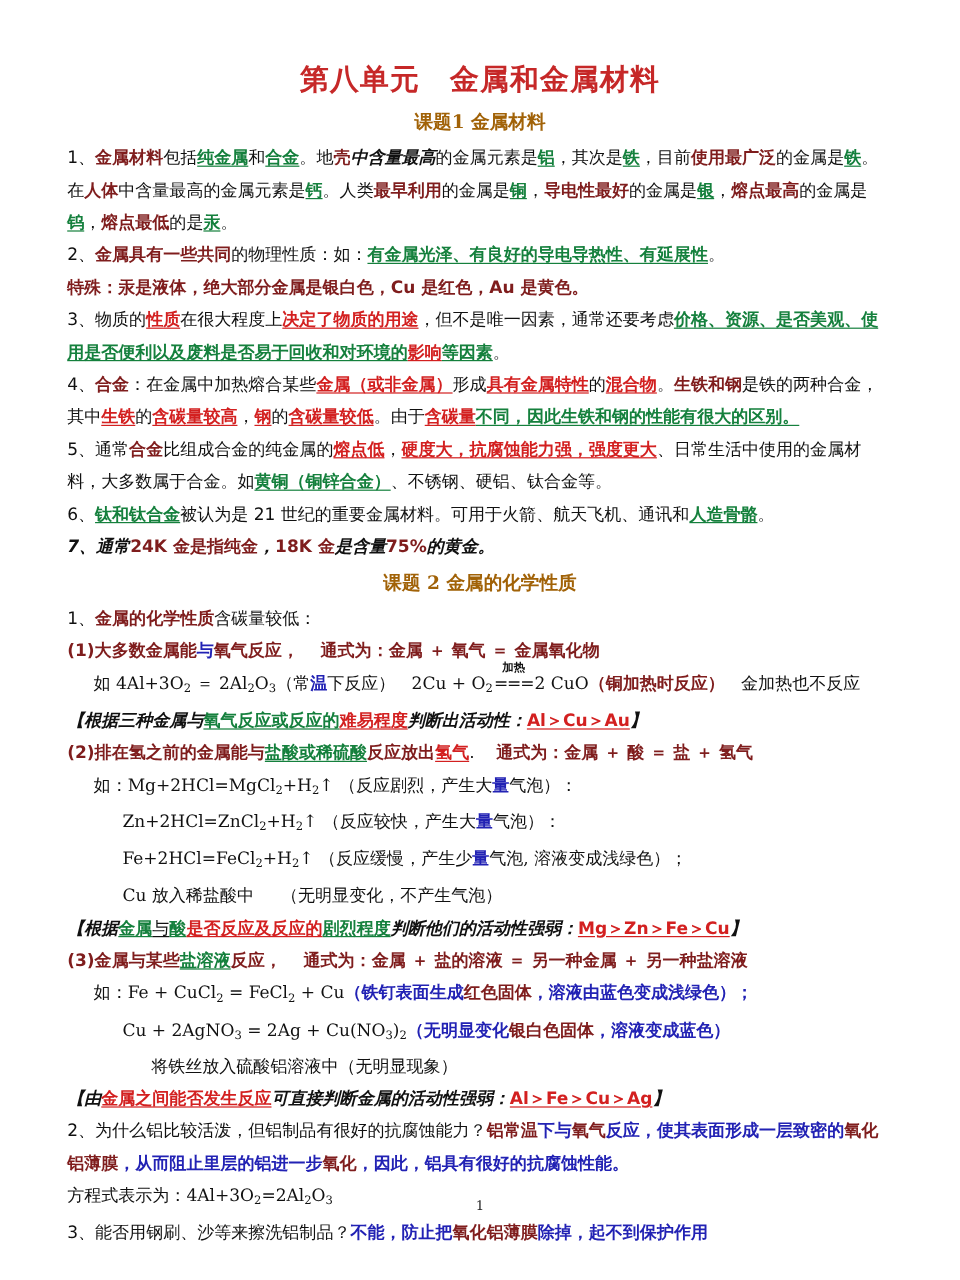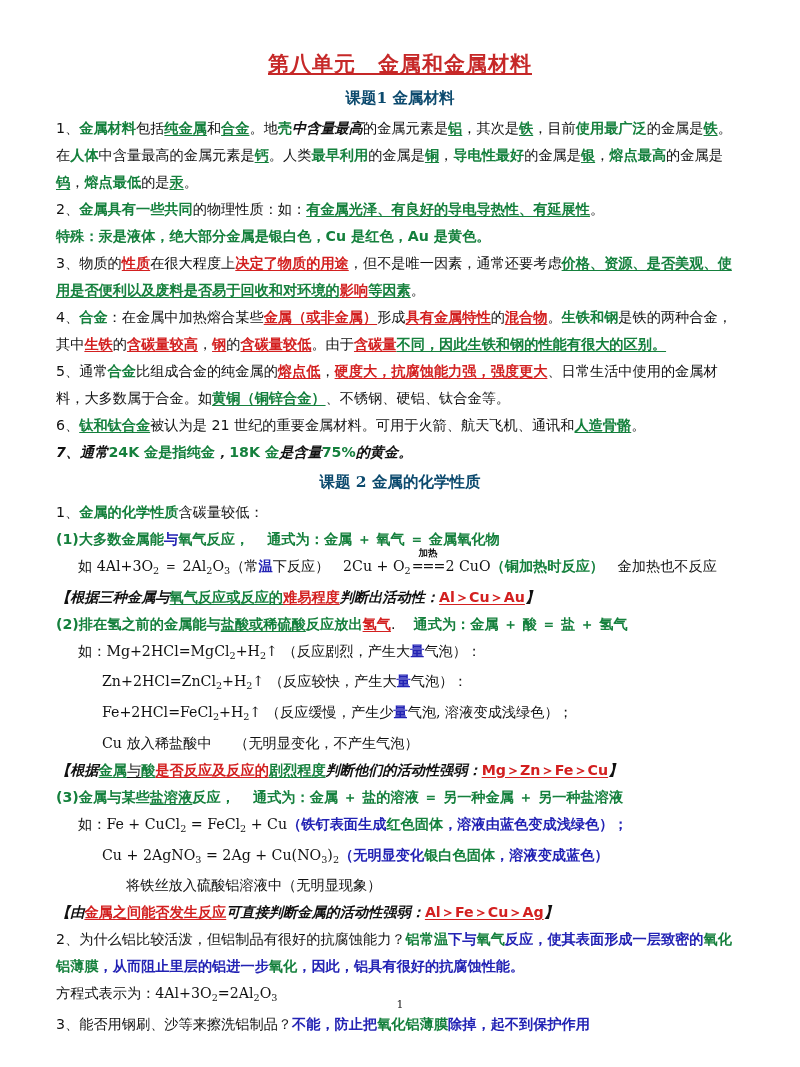--- a/index.html
+++ b/index.html
@@ -21,30 +21,29 @@
     height: 1067px;
     box-sizing: border-box;
     padding: 42px 56px 0 56px;
     background: #fff;
     overflow: hidden;
   }
   
   .doc-title {
     text-align: center;
     color: #c62828;
-    font-size: 21px;
+    font-size: 24px;
     font-weight: bold;
     letter-spacing: 1px;
     margin: 8px 0 10px 0;
     font-family: "DejaVu Serif", "Liberation Serif", serif;
-    text-decoration: underline;
   }
   .topic-title {
     text-align: center;
-    color: #0c4a6e;
+    color: #a16207;
     font-size: 15.5px;
     font-weight: bold;
     margin: 2px 0 6px 0;
     font-family: "DejaVu Serif", "Liberation Serif", serif;
   }
   .topic-title.spaced { margin-top: 6px; }
 
   
   .line {
     font-size: 14.2px;
@@ -56,21 +55,21 @@
   }
   .line.eq {
     font-family: "DejaVu Serif", "Liberation Serif", serif;
     word-break: normal;
   }
   .indent1 { padding-left: 22px; }
   .indent2 { padding-left: 46px; }
   .indent3 { padding-left: 70px; }
 
   
-  .r  { color: #15803d; font-weight: bold; margin-top: 16px; }
+  .r  { color: #7f1d1d; font-weight: bold; margin-top: 16px; }
   .b  { color: #2222b4; font-weight: bold; }
   .k  { color: #111111; }
   .kb { color: #111111; font-weight: bold; font-style: italic; }
   .ru { color: #d32020; font-weight: bold; text-decoration: underline; text-underline-offset: 2px; }
   .bu { color: #15803d; font-weight: bold; text-decoration: underline; text-underline-offset: 2px; }
   .ku { color: #111111; text-decoration: underline; text-underline-offset: 2px; }
 
   sub { font-size: 0.68em; vertical-align: -0.28em; }
 
   

